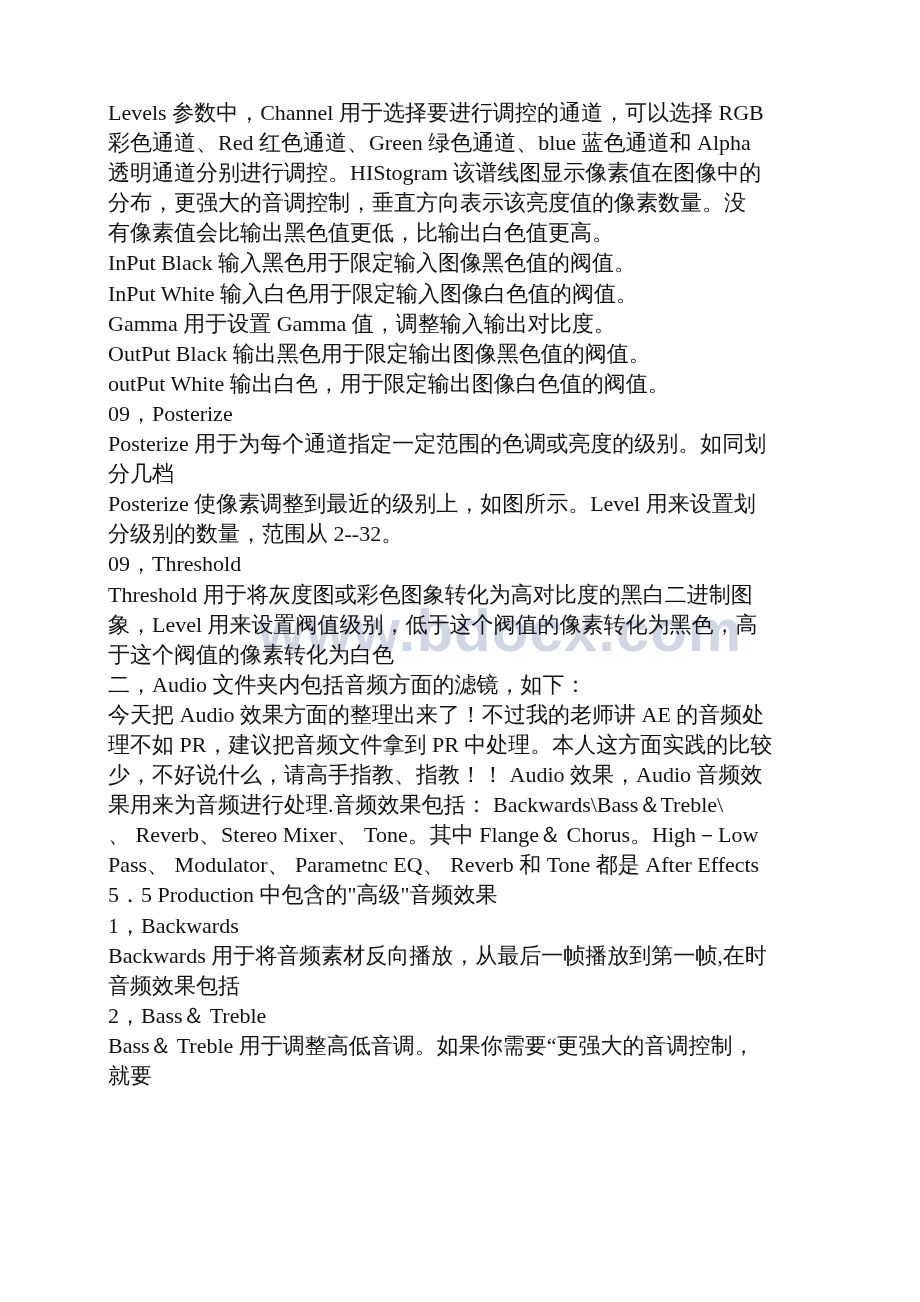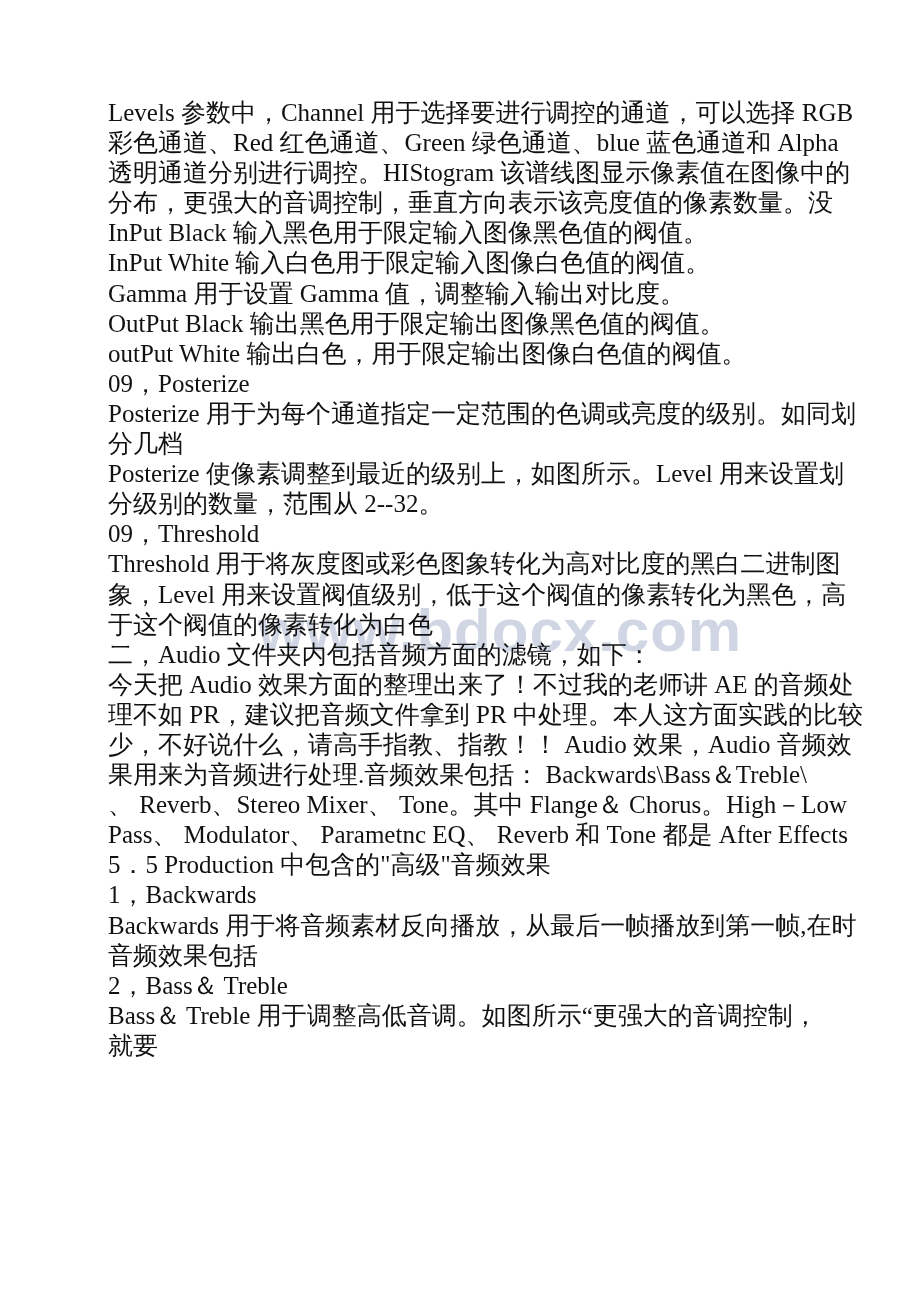--- a/index.html
+++ b/index.html
@@ -44,39 +44,40 @@
 
   #text-body {
     position: absolute;
     left: 108px;
     top: 98px;
     width: 716px;
     z-index: 2;
   }
 
   .line {
-    font-size: 25px;
+    font-size: 22px;
     line-height: 30.1px;
     white-space: pre;
     color: #111111;
     letter-spacing: 0px;
   }
 </style>
 </head>
 <body>
 
 <div id="page">
 
   <div id="watermark">www.bdocx.com</div>
 
   <div id="text-body">
     <div class="line">Levels 参数中，Channel 用于选择要进行调控的通道，可以选择 RGB</div>
     <div class="line">彩色通道、Red 红色通道、Green 绿色通道、blue 蓝色通道和 Alpha</div>
     <div class="line">透明通道分别进行调控。HIStogram 该谱线图显示像素值在图像中的</div>
     <div class="line">分布，更强大的音调控制，垂直方向表示该亮度值的像素数量。没</div>
+    <div class="line">有像素值会比输出黑色值更低，比输出白色值更高。</div>
     <div class="line">InPut Black 输入黑色用于限定输入图像黑色值的阀值。</div>
     <div class="line">InPut White 输入白色用于限定输入图像白色值的阀值。</div>
     <div class="line">Gamma 用于设置 Gamma 值，调整输入输出对比度。</div>
     <div class="line">OutPut Black 输出黑色用于限定输出图像黑色值的阀值。</div>
     <div class="line">outPut White 输出白色，用于限定输出图像白色值的阀值。</div>
     <div class="line">09，Posterize</div>
     <div class="line">Posterize 用于为每个通道指定一定范围的色调或亮度的级别。如同划</div>
     <div class="line">分几档</div>
     <div class="line">Posterize 使像素调整到最近的级别上，如图所示。Level 用来设置划</div>
     <div class="line">分级别的数量，范围从 2--32。</div>
@@ -89,17 +90,17 @@
     <div class="line">理不如 PR，建议把音频文件拿到 PR 中处理。本人这方面实践的比较</div>
     <div class="line">少，不好说什么，请高手指教、指教！！ Audio 效果，Audio 音频效</div>
     <div class="line">果用来为音频进行处理.音频效果包括： Backwards\Bass＆Treble\</div>
     <div class="line">、 Reverb、Stereo Mixer、 Tone。其中 Flange＆ Chorus。High－Low</div>
     <div class="line">Pass、 Modulator、 Parametnc EQ、 Reverb 和 Tone 都是 After Effects</div>
     <div class="line">5．5 Production 中包含的"高级"音频效果</div>
     <div class="line">1，Backwards</div>
     <div class="line">Backwards 用于将音频素材反向播放，从最后一帧播放到第一帧,在时</div>
     <div class="line">音频效果包括</div>
     <div class="line">2，Bass＆ Treble</div>
-    <div class="line">Bass＆ Treble 用于调整高低音调。如图所示“更强大的音调控制，</div>
+    <div class="line">Bass＆ Treble 用于调整高低音调。如果你需要“更强大的音调控制，</div>
     <div class="line">就要</div>
   </div>
 
 </div>
 
 </body></html>

